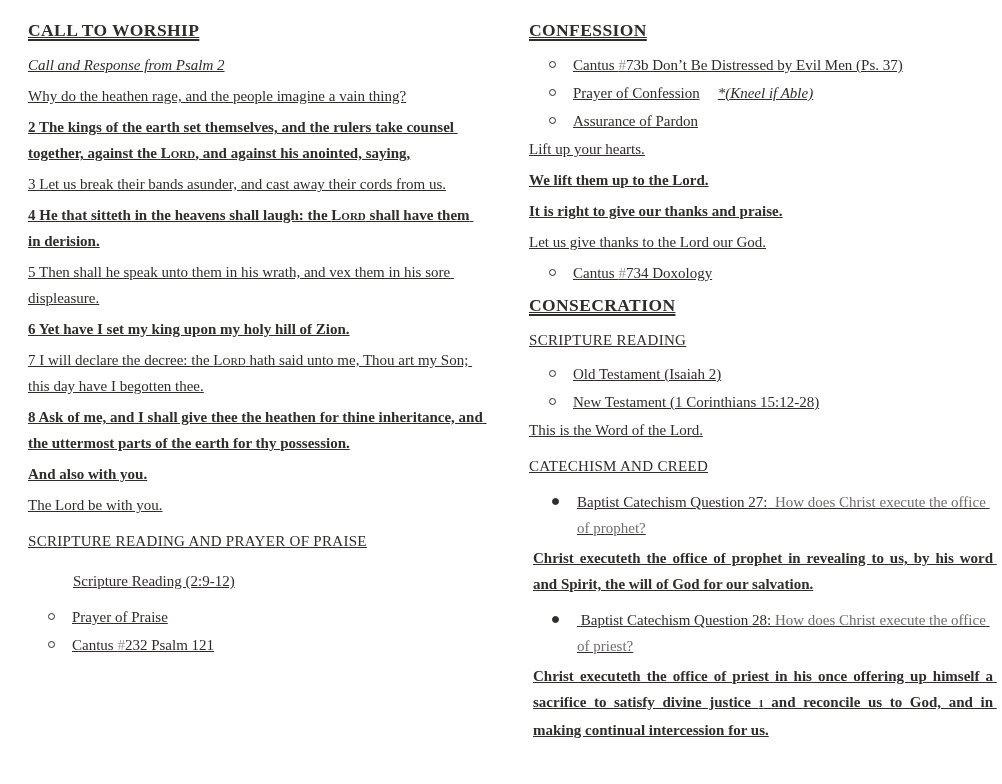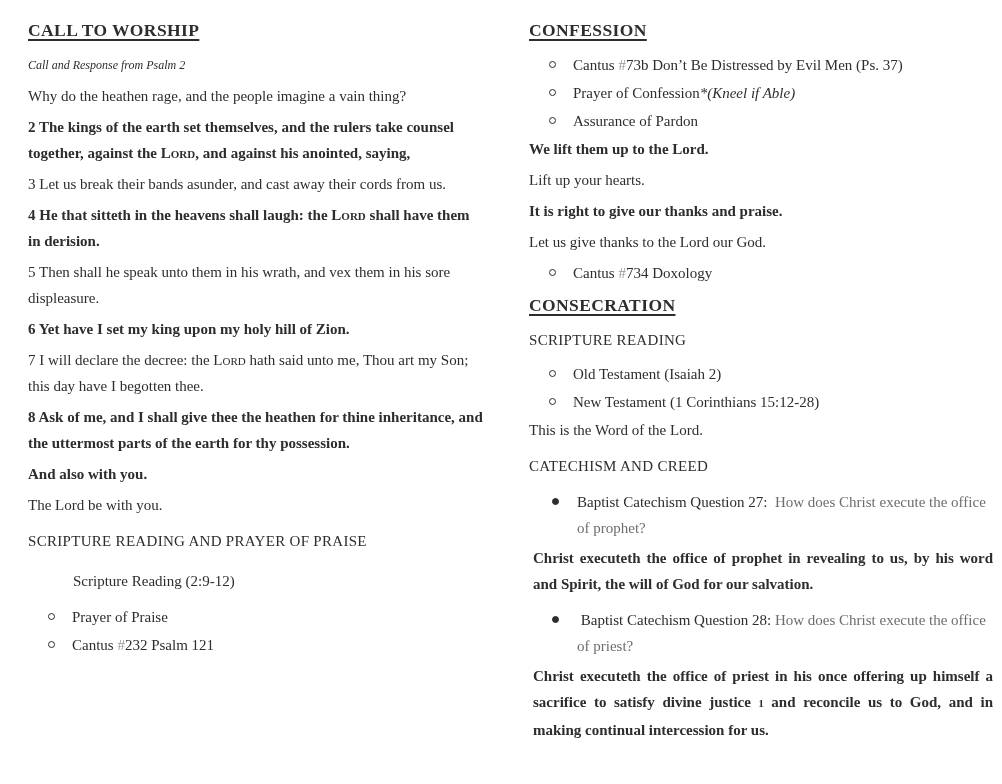--- a/index.html
+++ b/index.html
@@ -8,50 +8,50 @@
     --hash:#9a9896;
   }
   html,body{margin:0;padding:0;}
   body{
     width:1002px;height:784px;background:#ffffff;overflow:hidden;
     font-family:"Liberation Serif","DejaVu Serif",serif;
     color:var(--ink);
     font-size:15px;
   }
   .page{position:relative;width:1002px;height:784px;background:#ffffff;}
-  .col{position:absolute;top:19px;}
+  .col{position:absolute;top:19px;text-decoration:underline;}
   .col-left{left:28px;width:456px;}
   .col-right{left:529px;width:464px;}
 
   .heading{
     font-size:17.5px;font-weight:bold;letter-spacing:.4px;
     line-height:22px;margin:0 0 11px 0;
     text-decoration:underline;text-decoration-thickness:1.8px;text-underline-offset:3px;
   }
   .heading:not(:first-child){margin-top:8px;}
-  .subtitle{font-style:italic;font-size:12px;line-height:26px;margin:0 0 5px 0;}
+  .subtitle{font-style:italic;font-size:15px;line-height:26px;margin:0 0 5px 0;}
   .para{line-height:26px;margin:0 0 5px 0;}
   .bold{font-weight:bold;}
   .caps{line-height:26px;letter-spacing:.3px;margin:10px 0 8px 0;}
   .indent{line-height:26px;margin:14px 0 10px 45px;}
 
   .li{position:relative;padding-left:44px;line-height:26px;margin:0 0 2px 0;}
   .li .dot{
     position:absolute;left:20px;top:9px;width:7px;height:7px;
     border:1.5px solid var(--ink);border-radius:50%;box-sizing:border-box;background:transparent;
   }
   .li.filled{padding-left:48px;margin-top:10px;margin-bottom:4px;}
   .li.filled .dot{left:23px;background:var(--ink);}
 
   .answer{text-align:justify;padding-left:4px;margin-top:4px;}
 
   .sc{font-variant:small-caps;}
   .hash{color:var(--hash);}
   .grey{color:var(--muted);}
-  .gap{font-style:italic;}
+  .gap{margin-left:18px;font-style:italic;}
   .fn{font-size:10.5px;}
   p span,.li-text span{white-space:pre-wrap;}
 </style>
 </head>
 <body>
 
 <div class="page">
   <section class="col col-left">
       <h2 class="heading"><span>CALL TO WORSHIP</span></h2>
       <p class="subtitle"><span>Call and Response from Psalm 2</span></p>
@@ -68,22 +68,22 @@
       <p class="caps"><span>SCRIPTURE READING AND PRAYER OF PRAISE</span></p>
       <p class="indent"><span>Scripture Reading (2:9-12)</span></p>
       <div class="li"><span class="dot"></span><span class="li-text"><span>Prayer of Praise</span></span></div>
       <div class="li"><span class="dot"></span><span class="li-text"><span>Cantus </span><span class="hash">#</span><span>232 Psalm 121</span></span></div>
     </section>
   <section class="col col-right">
       <h2 class="heading"><span>CONFESSION</span></h2>
       <div class="li"><span class="dot"></span><span class="li-text"><span>Cantus </span><span class="hash">#</span><span>73b Don’t Be Distressed by Evil Men (Ps. 37)</span></span></div>
       <div class="li"><span class="dot"></span><span class="li-text"><span>Prayer of Confession</span><span class="gap">*(Kneel if Able)</span></span></div>
       <div class="li"><span class="dot"></span><span class="li-text"><span>Assurance of Pardon</span></span></div>
+      <p class="para"><span>Lift up your hearts.</span></p>
       <p class="para bold"><span>We lift them up to the Lord.</span></p>
-      <p class="para"><span>Lift up your hearts.</span></p>
       <p class="para bold"><span>It is right to give our thanks and praise.</span></p>
       <p class="para"><span>Let us give thanks to the Lord our God.</span></p>
       <div class="li"><span class="dot"></span><span class="li-text"><span>Cantus </span><span class="hash">#</span><span>734 Doxology</span></span></div>
       <h2 class="heading"><span>CONSECRATION</span></h2>
       <p class="caps"><span>SCRIPTURE READING</span></p>
       <div class="li"><span class="dot"></span><span class="li-text"><span>Old Testament (Isaiah 2)</span></span></div>
       <div class="li"><span class="dot"></span><span class="li-text"><span>New Testament (1 Corinthians 15:12-28)</span></span></div>
       <p class="para"><span>This is the Word of the Lord.</span></p>
       <p class="caps"><span>CATECHISM AND CREED</span></p>
       <div class="li filled"><span class="dot"></span><span class="li-text"><span>Baptist Catechism Question 27:</span><span class="grey">  How does Christ execute the office of prophet?</span></span></div>

